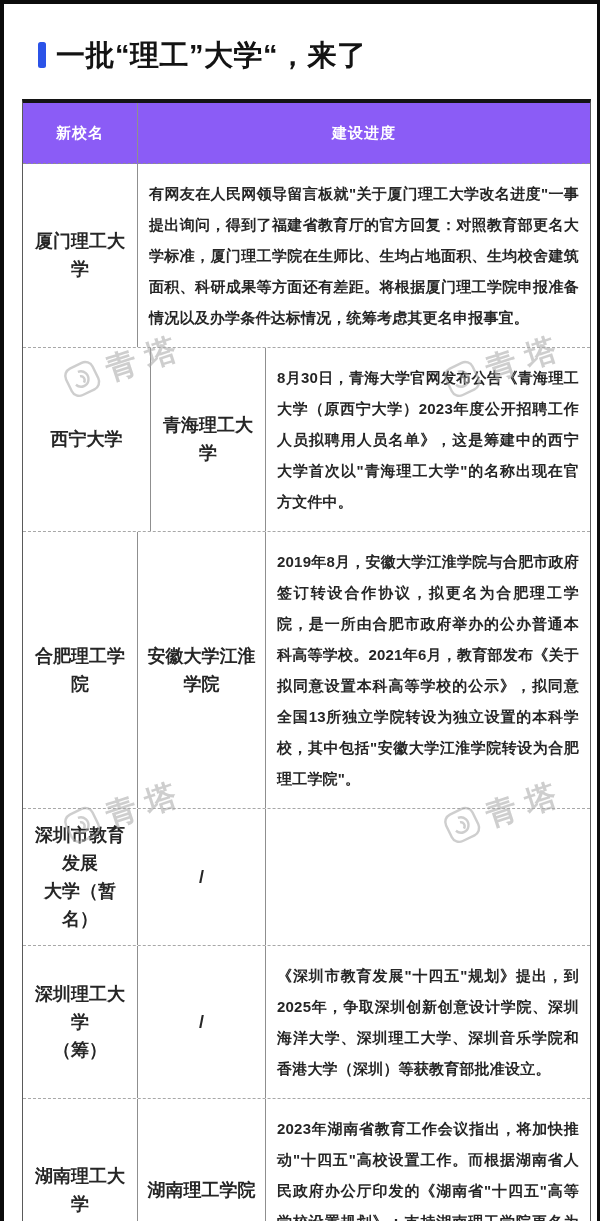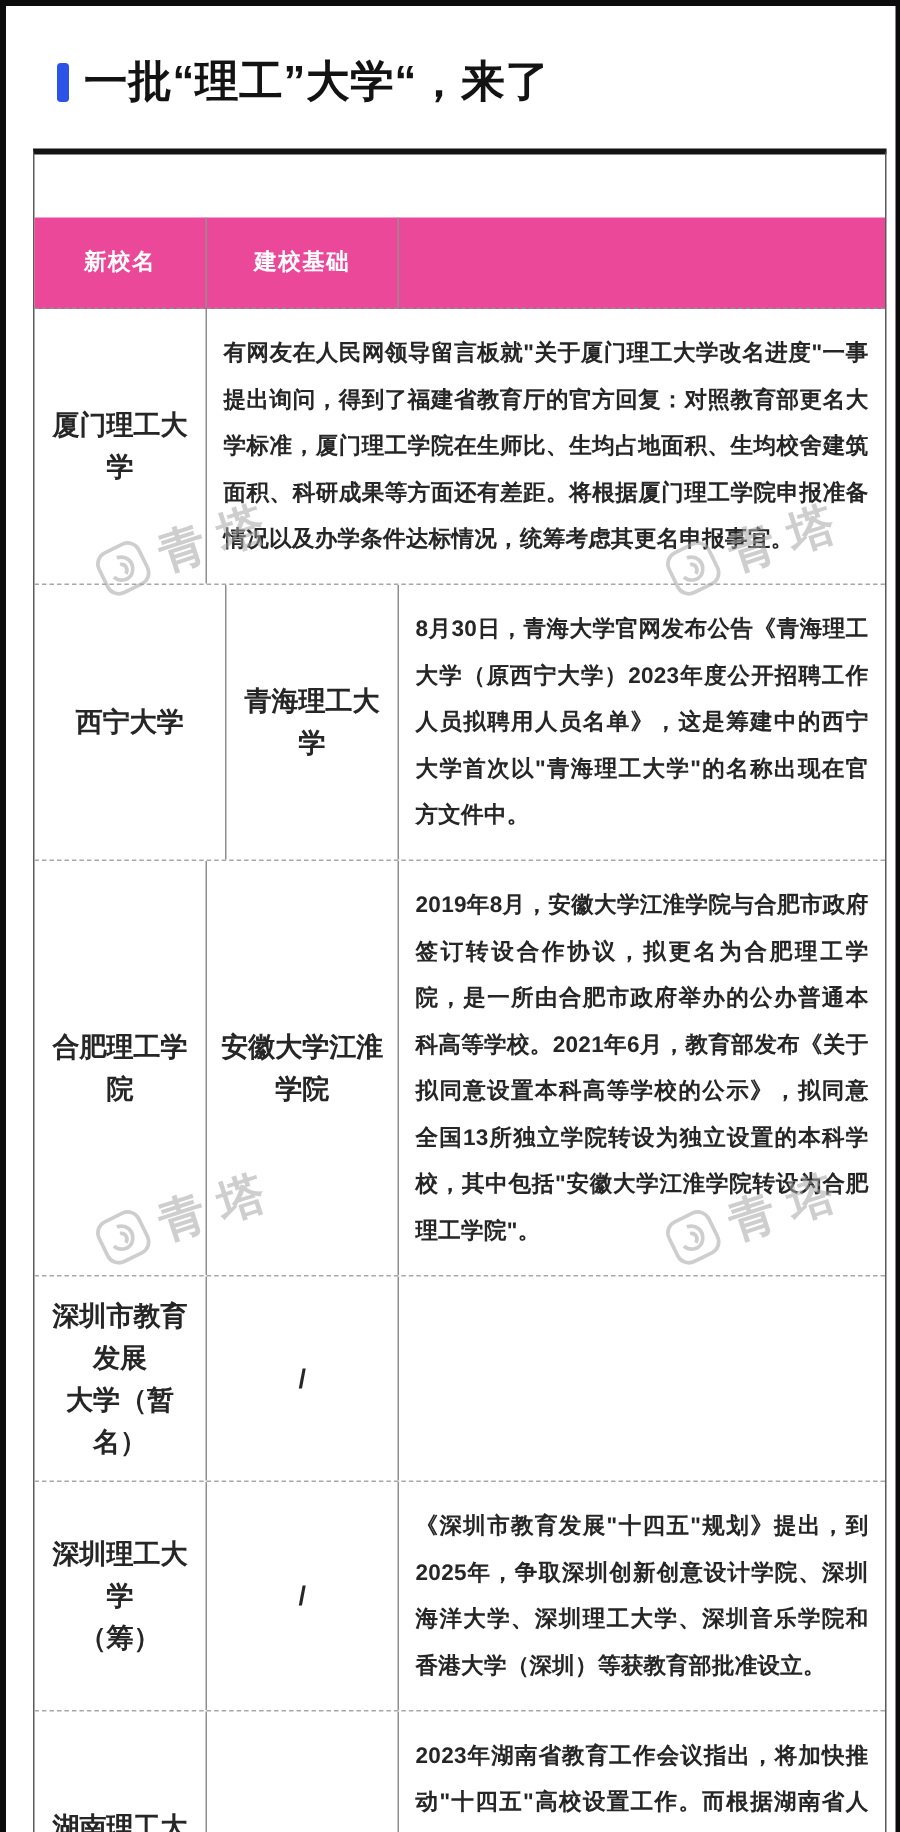--- a/index.html
+++ b/index.html
@@ -149,23 +149,23 @@
     </svg>
     <span class="wm-text">青塔</span>
   </div>
 
   <div class="title-row">
     <span class="title-bar" style="background: rgb(43, 83, 232);"></span>
     <h1 class="title-text">一批“理工”大学“，来了</h1>
   </div>
 
   <div class="uni-table">
-    <div class="t-row t-head" style="background: #ec4899; margin-top: 42px;">
+    <div class="t-row t-head" style="background: #8b5cf6;">
       <div class="cell col1">新校名</div>
-      <div class="cell col2">建校基础</div>
+      <div class="cell col3">建设进度</div>
     </div>
     <div>
   <div class="t-row">
     <div class="cell col1">厦门理工大学</div>
     <div class="cell col3 progress">有网友在人民网领导留言板就"关于厦门理工大学改名进度"一事提出询问，得到了福建省教育厅的官方回复：对照教育部更名大学标准，厦门理工学院在生师比、生均占地面积、生均校舍建筑面积、科研成果等方面还有差距。将根据厦门理工学院申报准备情况以及办学条件达标情况，统筹考虑其更名申报事宜。</div>
   </div>
 
   <div class="t-row">
     <div class="cell col2">西宁大学</div>
     <div class="cell col1">青海理工大学</div>

